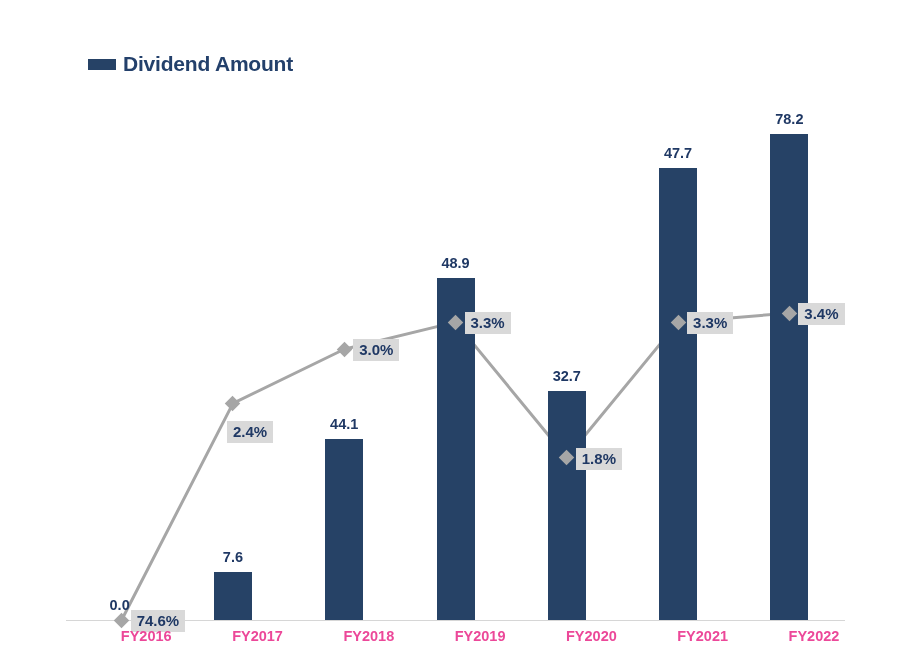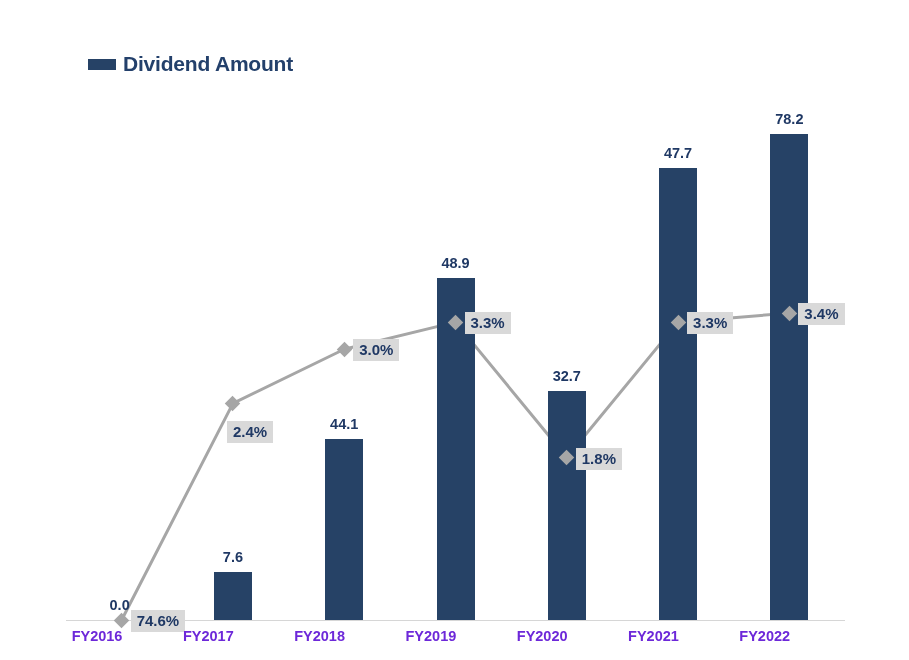--- a/index.html
+++ b/index.html
@@ -111,22 +111,22 @@
     width: 11px;
     height: 11px;
     background: #a6a6a6;
     transform: rotate(45deg);
   }
   .x-label {
     position: absolute;
     top: 628px;
     font-size: 14.5px;
     font-weight: bold;
-    color: #6d28d9;
-    text-align: left;
+    color: #ec4899;
+    text-align: right;
     white-space: nowrap;
   }
   svg.lines {
     position: absolute;
     left: 0; top: 0;
     width: 909px;
     height: 660px;
     overflow: visible;
   }
 </style>

